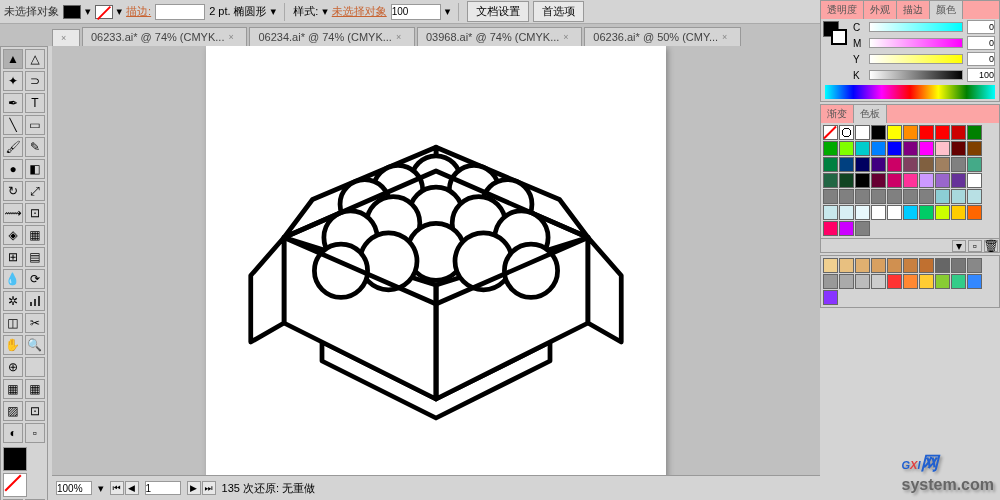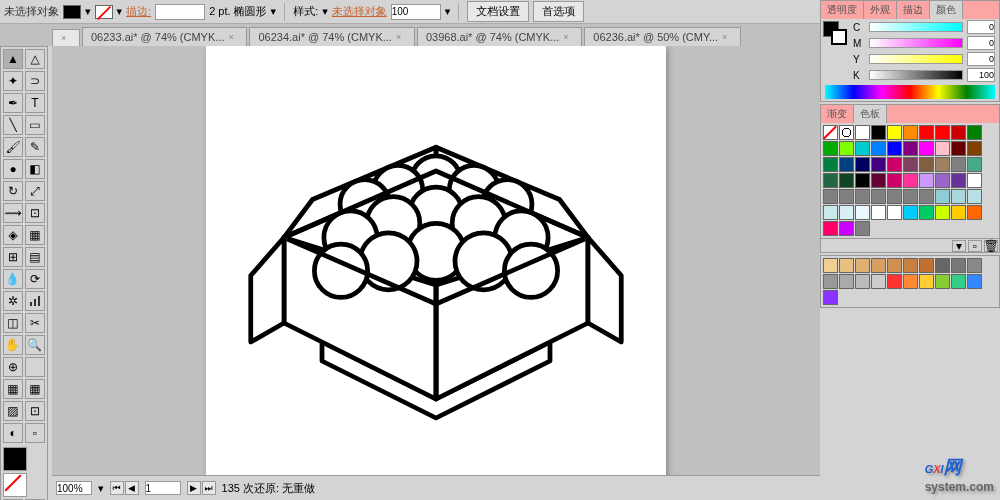--- a/index.html
+++ b/index.html
@@ -67,21 +67,21 @@
 
 .status { position: absolute; bottom: 0; left: 52px; right: 180px; height: 20px; background: #d4d4d4; border-top: 1px solid #999; display: flex; align-items: center; padding: 12px 4px; gap: 6px; font-size: 10px; }
 .status input { width: 36px; height: 14px; border: 1px solid #999; font-size: 10px; }
 .status .nav { display: flex; gap: 1px; }
 .status .nav span { width: 14px; height: 14px; border: 1px solid #999; background: #e8e8e8; text-align: center; line-height: 12px; font-size: 9px; }
 
 
 .watermark { position: absolute; bottom: 6px; right: 6px; font-size: 26px; font-weight: bold; color: #2060d0; font-style: italic; text-shadow: 2px 2px 3px rgba(0,0,0,0.3); z-index: 100; }
 .watermark .g { color: #2060d0; }
 .watermark .x { color: #e04040; }
-.watermark .sub { font-size: 12px; color: #666; display: block; text-align: right; font-style: normal; }
+.watermark .sub { font-size: 16px; color: #666; display: block; text-align: right; font-style: normal; }
 </style>
 </head>
 <body>
 
 <div class="option-bar">
   <span class="label">未选择对象</span>
   <div class="swatch-black"></div>
   <span>▾</span>
   <div class="swatch-none"></div>
   <span>▾</span>

